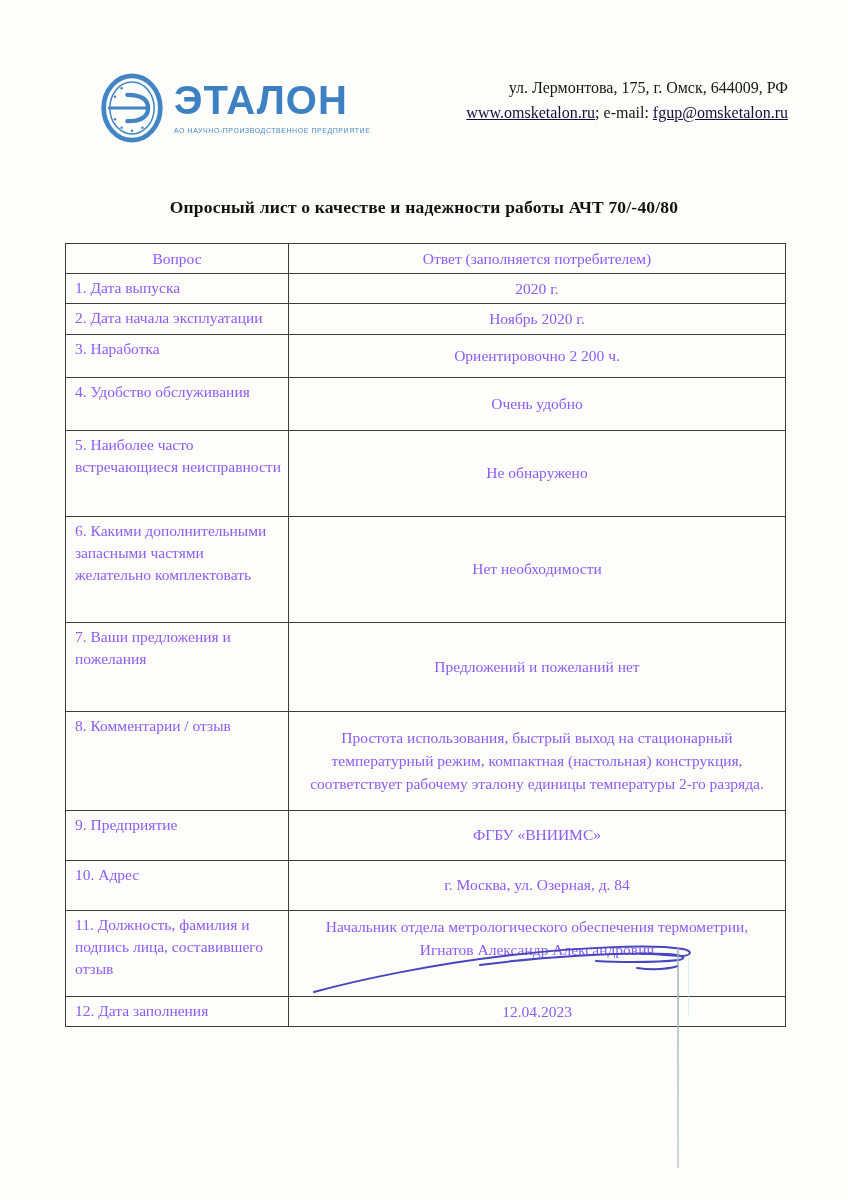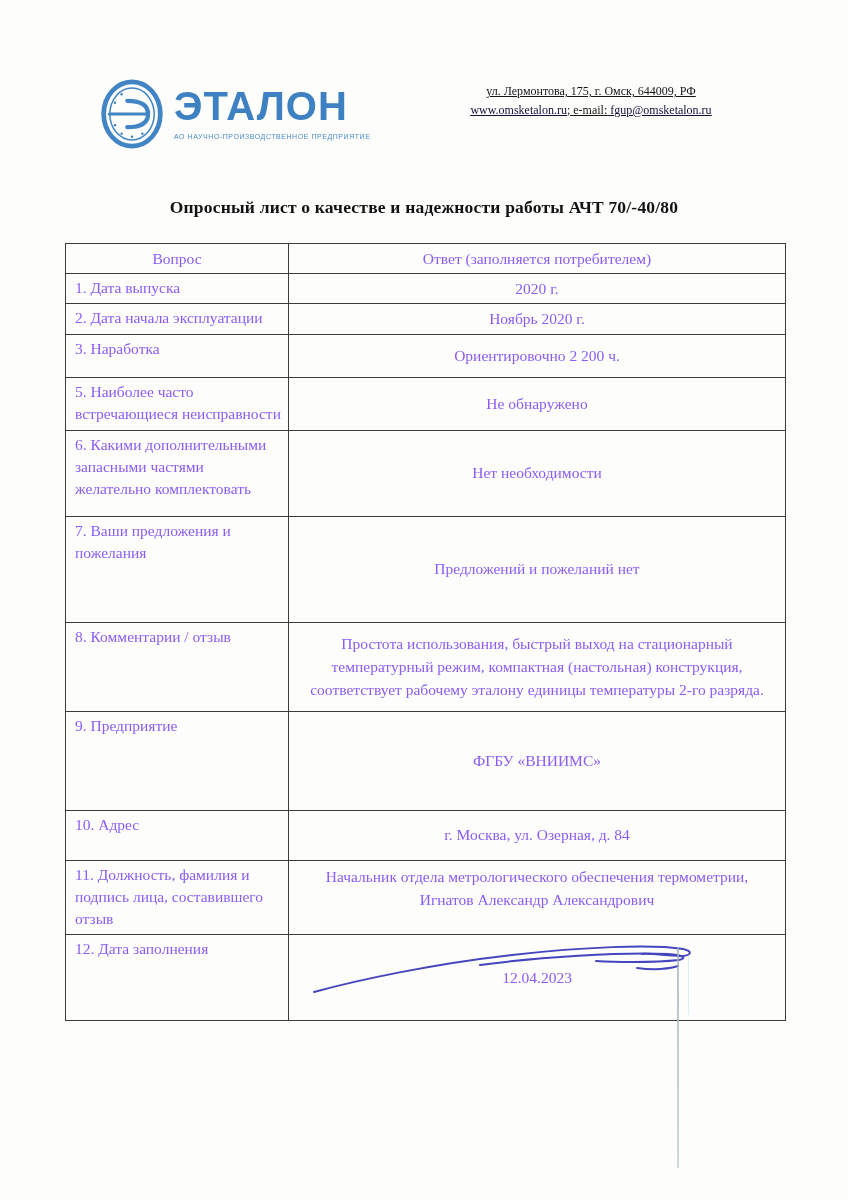--- a/index.html
+++ b/index.html
@@ -4,33 +4,33 @@
 <style>
   * { margin:0; padding:0; box-sizing:border-box; }
   html,body { background:#e9e9e9; }
   body { font-family:"Liberation Serif","DejaVu Serif",serif; }
   .page {
     position:relative; width:848px; height:1200px; margin:0 auto;
     background:#fdfdfc; color:#1d1d1d; overflow:hidden;
     box-shadow:0 0 6px rgba(0,0,0,.25);
   }
   
-  .letterhead { position:absolute; top:74px; left:98px; right:60px; display:flex; align-items:flex-start; }
+  .letterhead { position:absolute; top:68px; left:98px; right:60px; display:flex; align-items:flex-start; }
   .logo-block { display:flex; align-items:flex-start; width:268px; flex:0 0 auto; }
   .logo-mark { width:68px; height:80px; flex:0 0 auto; }
   .logo-text { margin-left:8px; padding-top:12px; }
   .brand {
     font-family:"Liberation Sans","DejaVu Sans",sans-serif; font-weight:700;
     font-size:40px; line-height:1; color:#3e81c3; letter-spacing:1px;
   }
   .brand-sub {
     font-family:"Liberation Sans","DejaVu Sans",sans-serif; font-size:7px;
     color:#4b8cc8; letter-spacing:.55px; margin-top:7px; white-space:nowrap;
   }
-  .contact-block { margin-left:28px; flex:1 1 auto; text-align:center; font-size:12px; line-height:1.55; padding-top:8px; color:#151515;text-decoration:underline; }
+  .contact-block { margin-left:28px; flex:1 1 auto; text-align:right; font-size:16px; line-height:1.55; padding-top:8px; color:#151515; }
   .contact-block .line { white-space:nowrap; }
   .doc-link { color:#10103a; text-decoration:underline; cursor:pointer; }
   
   .doc-title { position:absolute; top:197px; left:0; width:100%; text-align:center;
     font-size:17.5px; font-weight:700; letter-spacing:.2px; color:#111; }
   
   .qtable {
     position:absolute; top:243px; left:65px; width:721px;
     border-collapse:collapse; table-layout:fixed; font-size:15.5px; color:#8b5cf6;
   }
@@ -121,20 +121,24 @@
         </tr>
         <tr>
           <td class="q">2. Дата начала эксплуатации</td>
           <td class="a">Ноябрь 2020 г.</td>
         </tr>
         <tr>
           <td class="q">3. Наработка</td>
           <td class="a">Ориентировочно 2 200 ч.</td>
         </tr>
         <tr>
+          <td class="q">4. Удобство обслуживания</td>
+          <td class="a">Очень удобно</td>
+        </tr>
+        <tr>
           <td class="q">5. Наиболее часто встречающиеся неисправности</td>
           <td class="a">Не обнаружено</td>
         </tr>
         <tr>
           <td class="q">6. Какими дополнительными запасными частями желательно комплектовать</td>
           <td class="a">Нет необходимости</td>
         </tr>
         <tr>
           <td class="q">7. Ваши предложения и пожелания</td>
           <td class="a">Предложений и пожеланий нет</td>

